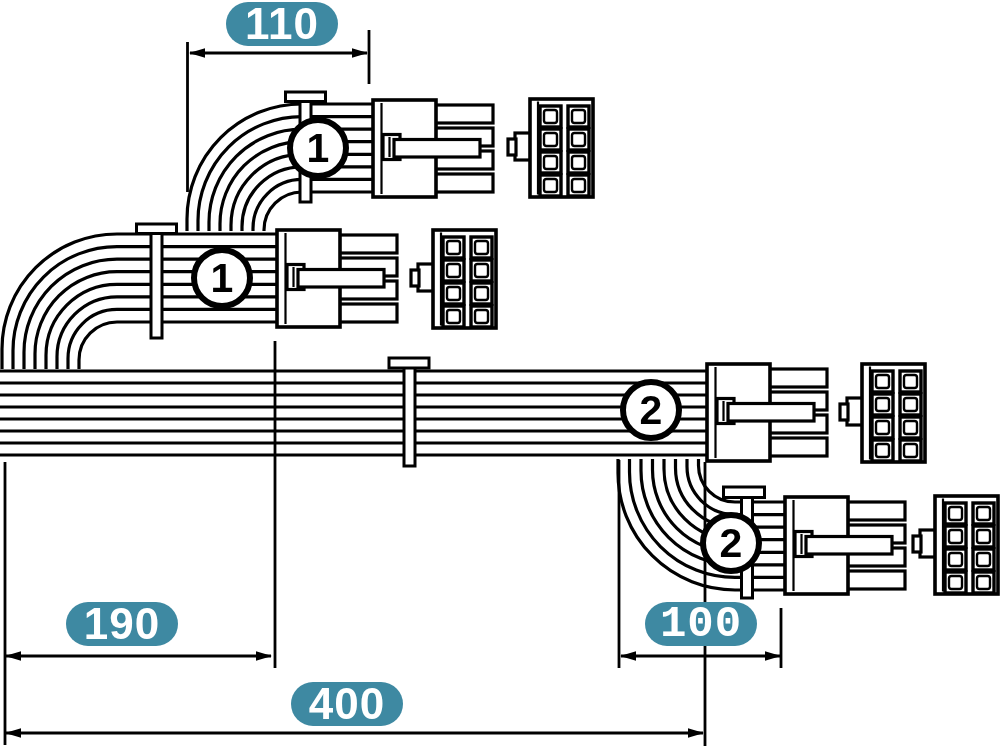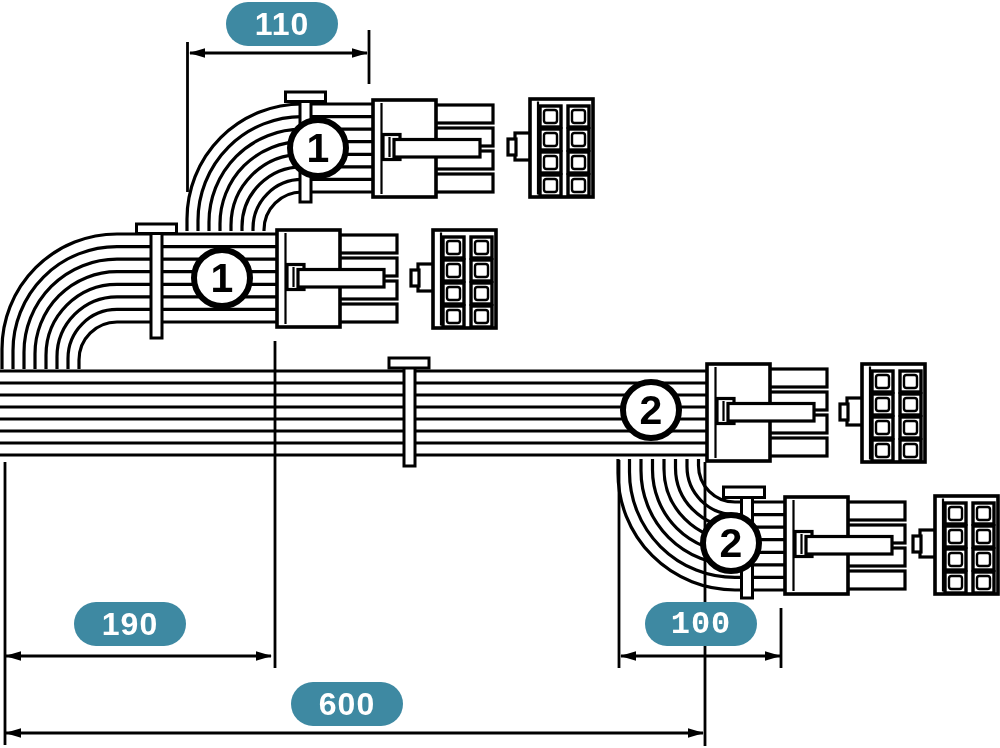--- a/index.html
+++ b/index.html
@@ -14,21 +14,21 @@
   .thin{stroke:#000;stroke-width:2.2;fill:none;}
   .hole{fill:none;stroke:#000;stroke-width:3.4;}
   .pin-inner{fill:none;stroke:#000;stroke-width:2.4;}
   .dim line{stroke:#000;stroke-width:2.8;}
   .dim polygon{fill:#000;stroke:none;}
   .ties rect{fill:#fff;stroke:#000;stroke-width:3;}
   .pill{
     position:absolute;width:112px;height:44px;border-radius:22px;
     background:var(--pill-color,#3e89a2);color:var(--pill-text,#ffffff);
     display:flex;align-items:center;justify-content:center;
-    font-size:32px;font-weight:bold;letter-spacing:1px;
+    font-size:44px;font-weight:bold;letter-spacing:1px;
   }
   .badge{
     position:absolute;width:62px;height:62px;box-sizing:border-box;
     border:6px solid #000;border-radius:50%;background:#fff;color:#000;
     display:flex;align-items:center;justify-content:center;
     font-size:41px;font-weight:bold;
   }
 </style>
 </head>
 <body>
@@ -158,22 +158,22 @@
     <use href="#conn-side" xlink:href="#conn-side" x="277" y="230"></use>
     <use href="#conn-front" xlink:href="#conn-front" x="433" y="230"></use>
     <use href="#conn-side" xlink:href="#conn-side" x="707" y="364"></use>
     <use href="#conn-front" xlink:href="#conn-front" x="862" y="364"></use>
     <use href="#conn-side" xlink:href="#conn-side" x="785" y="497"></use>
     <use href="#conn-front" xlink:href="#conn-front" x="935" y="496"></use>
   </g>
 </svg>
 
 <div class="pill" style="left:226px;top:2px;">110</div>
-<div class="pill" style="left:74px;top:602px;">190</div>
-<div class="pill" style="left:291px;top:682px;">600</div>
+<div class="pill" style="left:66px;top:602px;">190</div>
+<div class="pill" style="left:291px;top:682px;">400</div>
 <div class="pill" style="left:645px;top:602px;font-family:Liberation Mono, monospace;">100</div>
 
 <div class="badge" style="left:287px;top:117px;">1</div>
 <div class="badge" style="left:191px;top:247px;">1</div>
 <div class="badge" style="left:620px;top:379px;">2</div>
 <div class="badge" style="left:700px;top:512px;">2</div>
 
 </div>
 
 </body></html>

